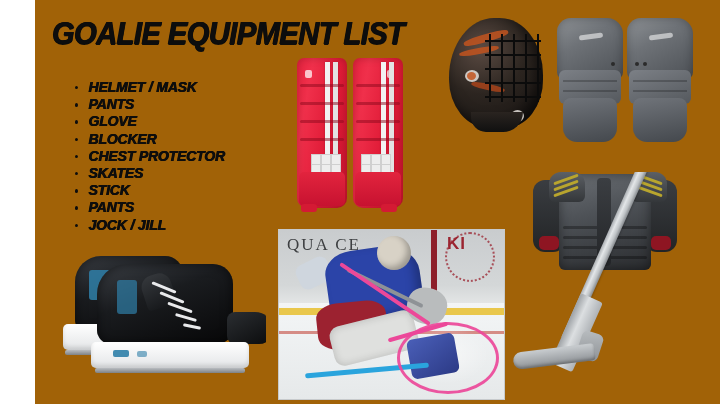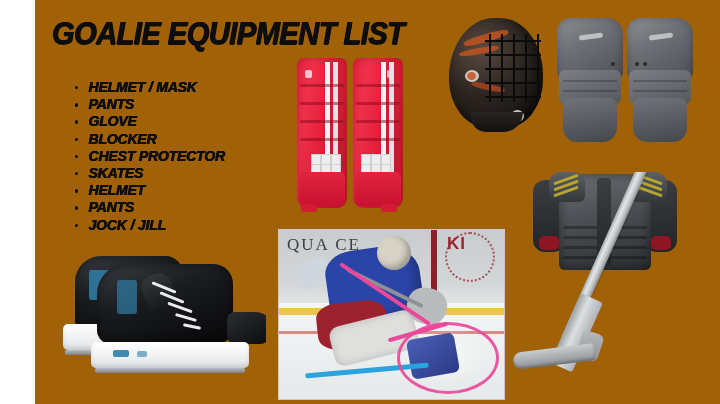--- a/index.html
+++ b/index.html
@@ -198,21 +198,21 @@
 
   <div id="title">GOALIE EQUIPMENT LIST</div>
 
   <ul id="equip-list">
     <li><span class="bullet"></span><span>HELMET / MASK</span></li>
     <li><span class="bullet"></span><span>PANTS</span></li>
     <li><span class="bullet"></span><span>GLOVE</span></li>
     <li><span class="bullet"></span><span>BLOCKER</span></li>
     <li><span class="bullet"></span><span>CHEST PROTECTOR</span></li>
     <li><span class="bullet"></span><span>SKATES</span></li>
-    <li><span class="bullet"></span><span>HELMET</span></li>
+    <li><span class="bullet"></span><span>STICK</span></li>
     <li><span class="bullet"></span><span>PANTS</span></li>
     <li><span class="bullet"></span><span>JOCK / JILL</span></li>
   </ul>
 
   <div class="photo" id="pads-img">
     <div class="pad" id="pad-l">
       <div class="logo" style="left:8px;"></div>
       <div class="stripe st1"></div>
       <div class="stripe st2"></div>
       <div class="roll" style="top:26px;"></div>

